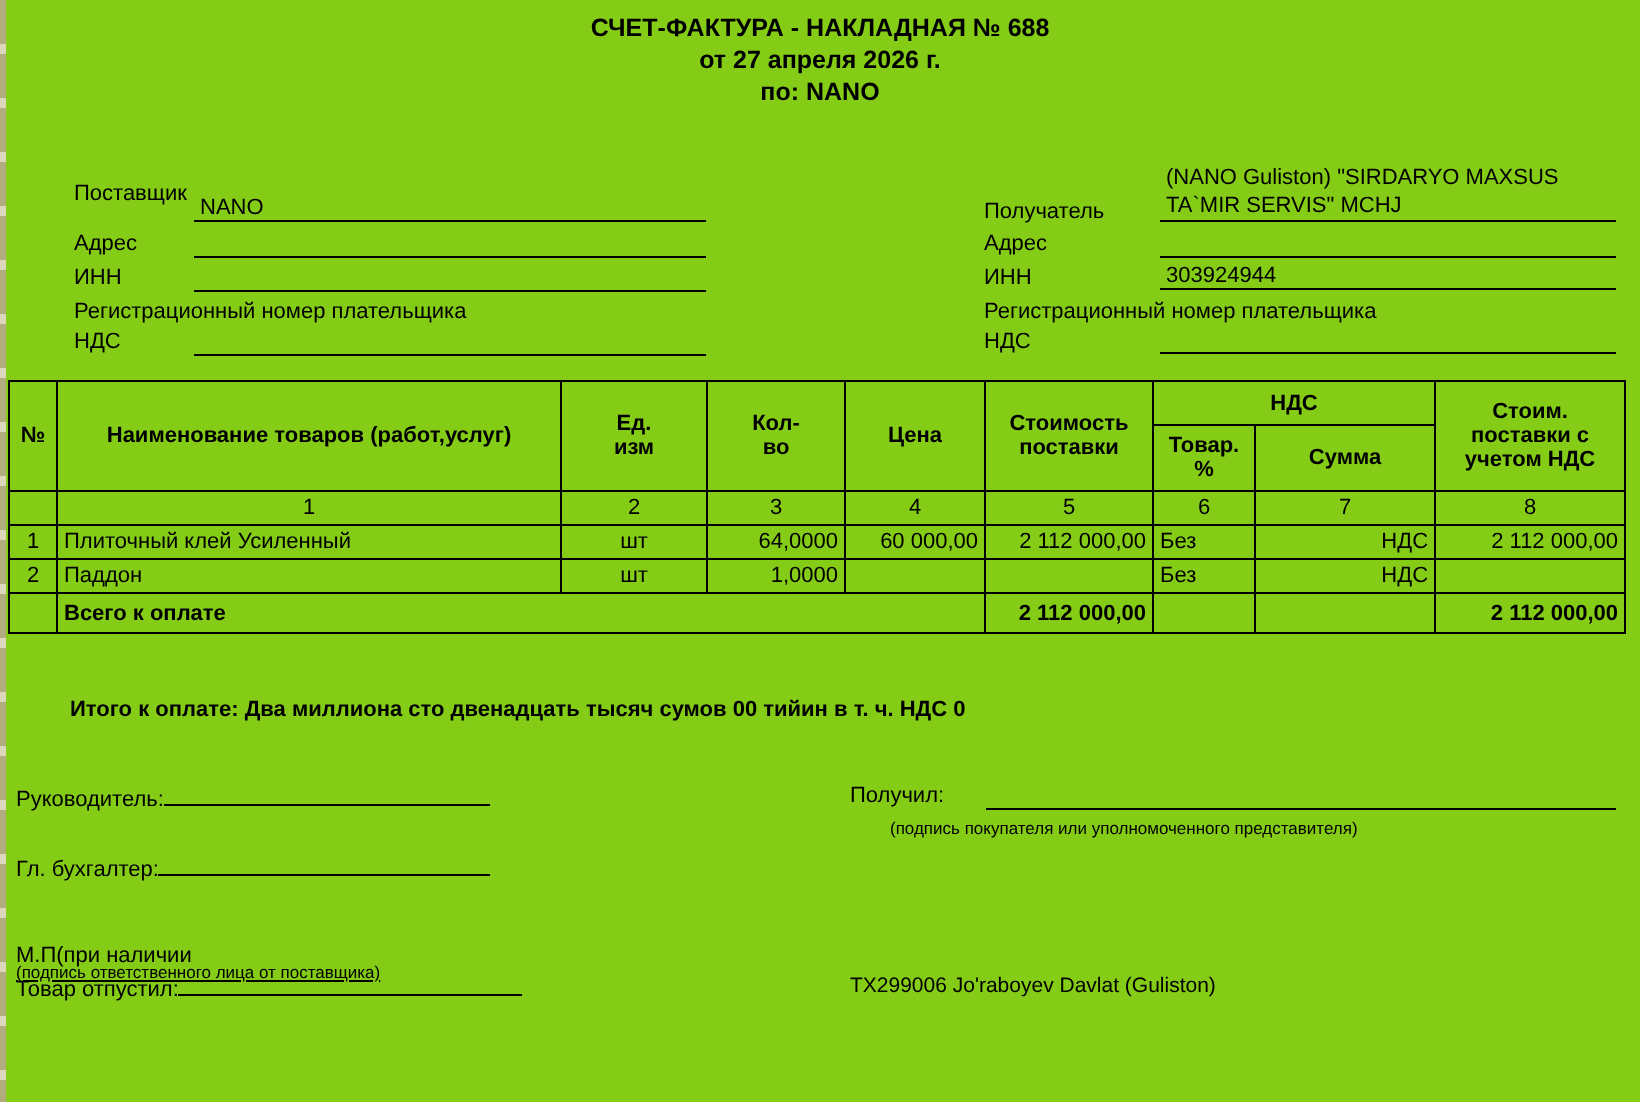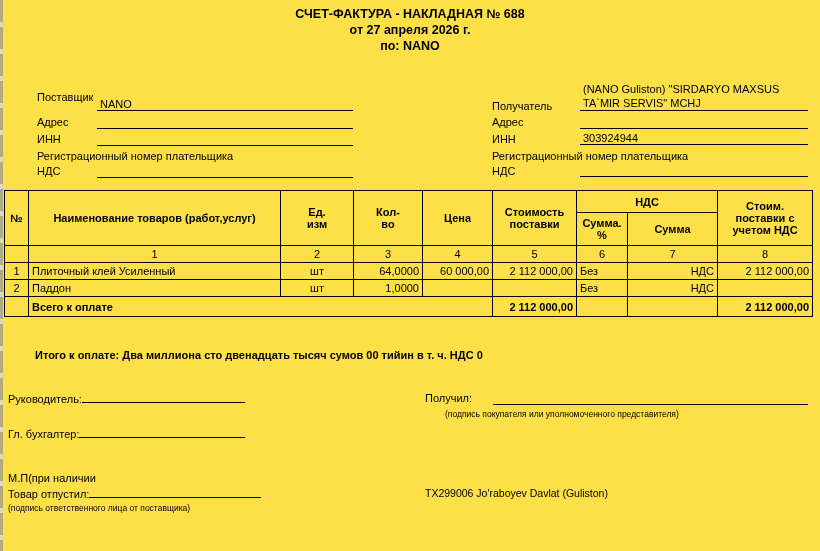--- a/index.html
+++ b/index.html
@@ -2,21 +2,21 @@
 <html><head>
 <meta charset="utf-8">
 <style>
   * { margin: 0; padding: 0; box-sizing: border-box; }
   html, body { background: #ffffff; }
   body { font-family: "Liberation Sans", sans-serif; color: #000; }
   .page {
     position: relative;
     width: 820px;
     height: 551px;
-    background: #fde047;
+    background: #84cc16;
     overflow: hidden;
   }
   .page-edge {
     position: absolute;
     left: 0; top: 0;
     width: 3px; height: 551px;
     background: repeating-linear-gradient(180deg,
       #b3ab80 0px, #b3ab80 22px,
       #ddd8bd 22px, #ddd8bd 27px);
   }
@@ -112,21 +112,21 @@
         <th rowspan="2">№</th>
         <th rowspan="2">Наименование товаров (работ,услуг)</th>
         <th rowspan="2"><span>Ед.</span><br><span>изм</span></th>
         <th rowspan="2"><span>Кол-</span><br><span>во</span></th>
         <th rowspan="2">Цена</th>
         <th rowspan="2">Стоимость поставки</th>
         <th colspan="2" style="height:22px;">НДС</th>
         <th rowspan="2">Стоим. поставки с учетом НДС</th>
       </tr>
       <tr>
-        <th style="height:33px;">Сумма. %</th>
+        <th style="height:33px;">Товар. %</th>
         <th>Сумма</th>
       </tr>
       <tr class="colnum">
         <td></td>
         <td>1</td>
         <td>2</td>
         <td>3</td>
         <td>4</td>
         <td>5</td>
         <td>6</td>
@@ -168,20 +168,20 @@
 
   <div class="abs summary" style="left:35px; top:349px;">Итого к оплате: Два миллиона сто двенадцать тысяч сумов 00 тийин  в т. ч. НДС 0</div>
 
   <div class="abs lbl" style="left:8px; top:392px;"><span>Руководитель:</span><span class="inline-line" style="width:163px;"></span></div>
 
   <div class="abs lbl" style="left:8px; top:427px;"><span>Гл. бухгалтер:</span><span class="inline-line" style="width:166px;"></span></div>
 
   <div class="abs lbl clip" style="left:8px; top:472px; width:100px;">М.П(при наличии</div>
 
   <div class="abs lbl" style="left:8px; top:487px;"><span>Товар  отпустил:</span><span class="inline-line" style="width:172px;"></span></div>
-  <div class="abs smallnote" style="left:8px; top:503px;">(подпись ответственного лица от поставщика)</div>
+  <div class="abs smallnote" style="left:8px; top:481px;text-decoration:underline;">(подпись ответственного лица от поставщика)</div>
 
   <div class="abs lbl" style="left:425px; top:392px;">Получил:</div>
   <div class="uline" style="left:493px; top:404px; width:315px;"></div>
   <div class="abs smallnote" style="left:445px; top:409px;">(подпись покупателя или уполномоченного представителя)</div>
 
   <div class="abs val" style="left:425px; top:487px; font-size:10.5px;">TX299006 Jo'raboyev Davlat (Guliston)</div>
 </div>
 
 </body></html>

